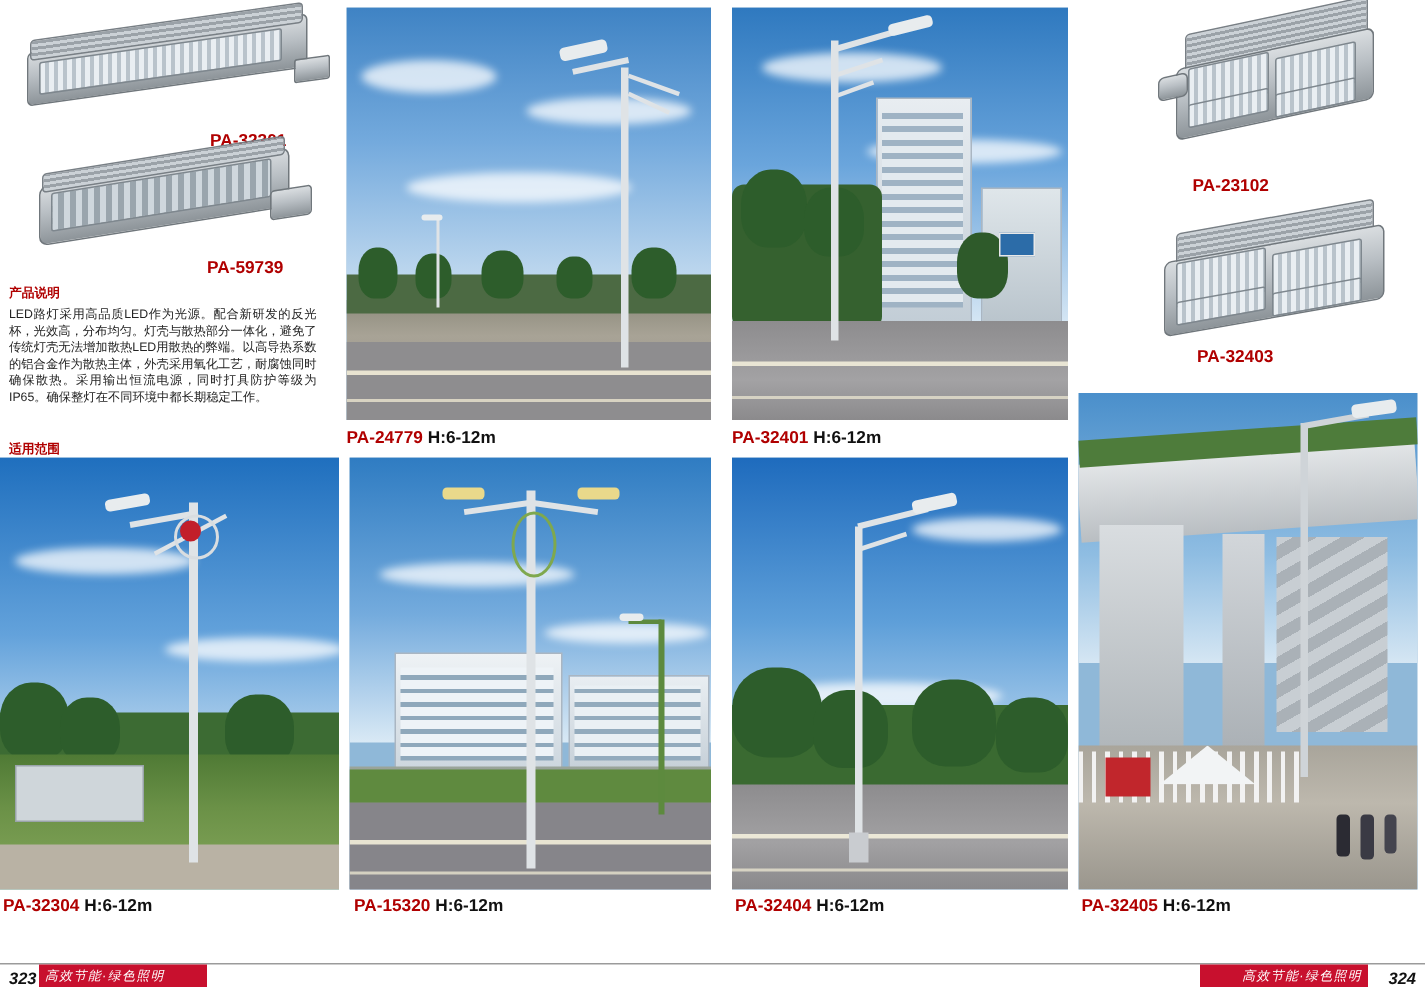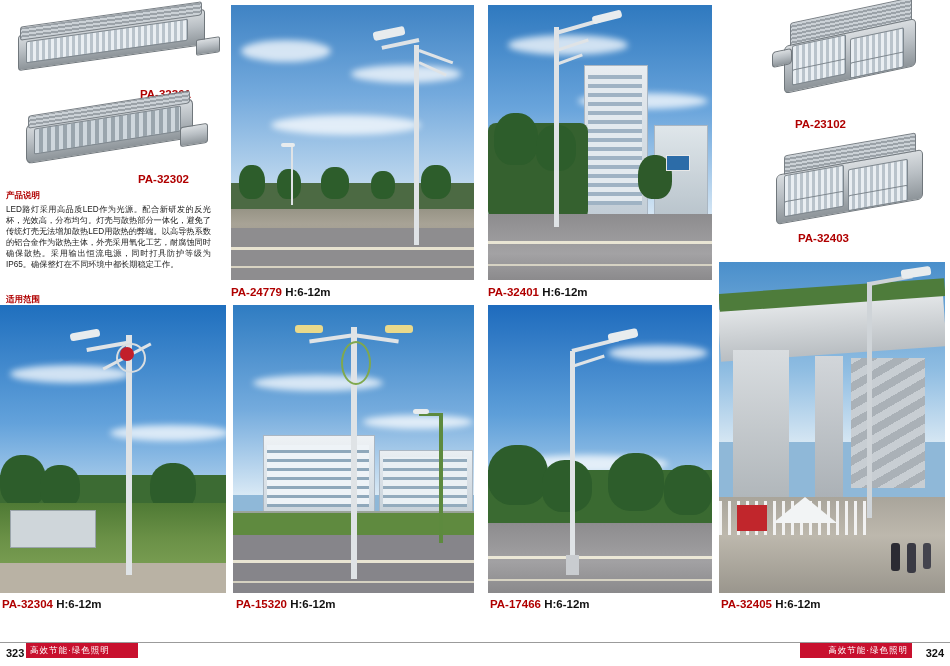--- a/index.html
+++ b/index.html
@@ -63,21 +63,21 @@
     background:repeating-linear-gradient(0deg,#cbd1d6 0 2px,#9ba2a8 2px 4px);
     border:1px solid #787f85;
     border-radius:3px;
   }
 
   
   .txt-head{color:#b00000;font-size:8.5px;font-weight:bold;margin:0 0 2px 0;}
   .txt-body{color:#222;font-size:8.2px;line-height:11px;margin:0;text-align:justify;}
 
   
-  .footer{position:absolute;left:0;right:0;bottom:0;height:26px;}
+  .footer{position:absolute;left:0;right:0;bottom:0;height:26px;font-style:italic;}
   .fbar{position:absolute;bottom:8px;height:15px;background:#c8102e;}
   .fnum{position:absolute;bottom:7px;font-size:11px;color:#111;font-weight:bold;}
   .ftxt{position:absolute;bottom:8px;font-size:8.5px;color:#ffffff;line-height:15px;letter-spacing:1px;}
 
   .rule{position:absolute;background:#9b9b9b;}
 </style>
 </head>
 <body>
 
 <div class="page">
@@ -92,21 +92,21 @@
     <span>PA-32301</span>
   </div>
 
   <div class="fixture-wrap" style="left:20px;top:95px;width:200px;height:80px;">
     <div class="fx-body" style="left:6px;top:16px;width:165px;height:38px;transform:skewY(-9deg);border-radius:6px;"></div>
     <div class="fx-dot" style="left:14px;top:22px;width:145px;height:24px;transform:skewY(-9deg);"></div>
     <div class="fx-fin" style="left:8px;top:8px;width:160px;height:11px;transform:skewY(-9deg);"></div>
     <div class="fx-body" style="left:160px;top:30px;width:26px;height:18px;transform:skewY(-9deg);border-radius:3px;"></div>
   </div>
   <div class="cap" style="left:138px;top:173px;">
-    <span>PA-32302</span>
+    <span>PA-59739</span>
   </div>
 
   <div style="position:absolute;left:6px;top:190px;width:205px;">
     <p class="txt-head">产品说明</p>
     <p class="txt-body">LED路灯采用高品质LED作为光源。配合新研发的反光杯，光效高，分布均匀。灯壳与散热部分一体化，避免了传统灯壳无法增加散热LED用散热的弊端。以高导热系数的铝合金作为散热主体，外壳采用氧化工艺，耐腐蚀同时确保散热。采用输出恒流电源，同时打具防护等级为IP65。确保整灯在不同环境中都长期稳定工作。</p>
   </div>
   <div style="position:absolute;left:6px;top:258px;width:205px;margin-top:36px;">
     <p class="txt-head">适用范围</p>
   </div>
 
@@ -269,21 +269,21 @@
     <div class="lane" style="left:0;bottom:34px;width:224px;height:3px;background:#ece8d7;"></div>
     <div class="lane" style="left:0;bottom:12px;width:224px;height:2px;background:#d7d3c3;"></div>
 
     <div class="pole" style="left:82px;top:46px;width:5px;height:220px;"></div>
     <div class="arm" style="left:84px;top:44px;width:48px;height:4px;transform:rotate(-14deg);transform-origin:left center;"></div>
     <div class="lamp" style="left:120px;top:26px;width:30px;height:9px;transform:rotate(-12deg);"></div>
     <div class="arm" style="left:84px;top:60px;width:34px;height:3px;transform:rotate(-18deg);transform-origin:left center;"></div>
     <div style="position:absolute;left:78px;top:250px;width:13px;height:20px;background:#c9ccd0;"></div>
   </div>
   <div class="cap" style="left:490px;top:598px;">
-    <span>PA-17466</span>
+    <span>PA-32404</span>
     <span class="h">H:6-12m</span>
   </div>
 
   <div class="photo" style="left:719px;top:262px;width:226px;height:331px;">
     <div class="sky" style="height:180px;background:linear-gradient(180deg,#4a8fcb 0%,#8fbde2 60%,#d5e6f3 100%);"></div>
 
     <div style="position:absolute;left:0;top:40px;width:226px;height:52px;background:linear-gradient(180deg,#e3e6e8,#b9bec2);transform:rotate(-4deg);"></div>
     <div style="position:absolute;left:0;top:24px;width:226px;height:18px;background:#4e7c3b;transform:rotate(-4deg);"></div>
     <div style="position:absolute;left:14px;top:88px;width:56px;height:150px;background:linear-gradient(180deg,#d9dde0,#b0b6ba);"></div>
     <div style="position:absolute;left:96px;top:94px;width:28px;height:150px;background:linear-gradient(180deg,#d2d6da,#a9afb4);"></div>

